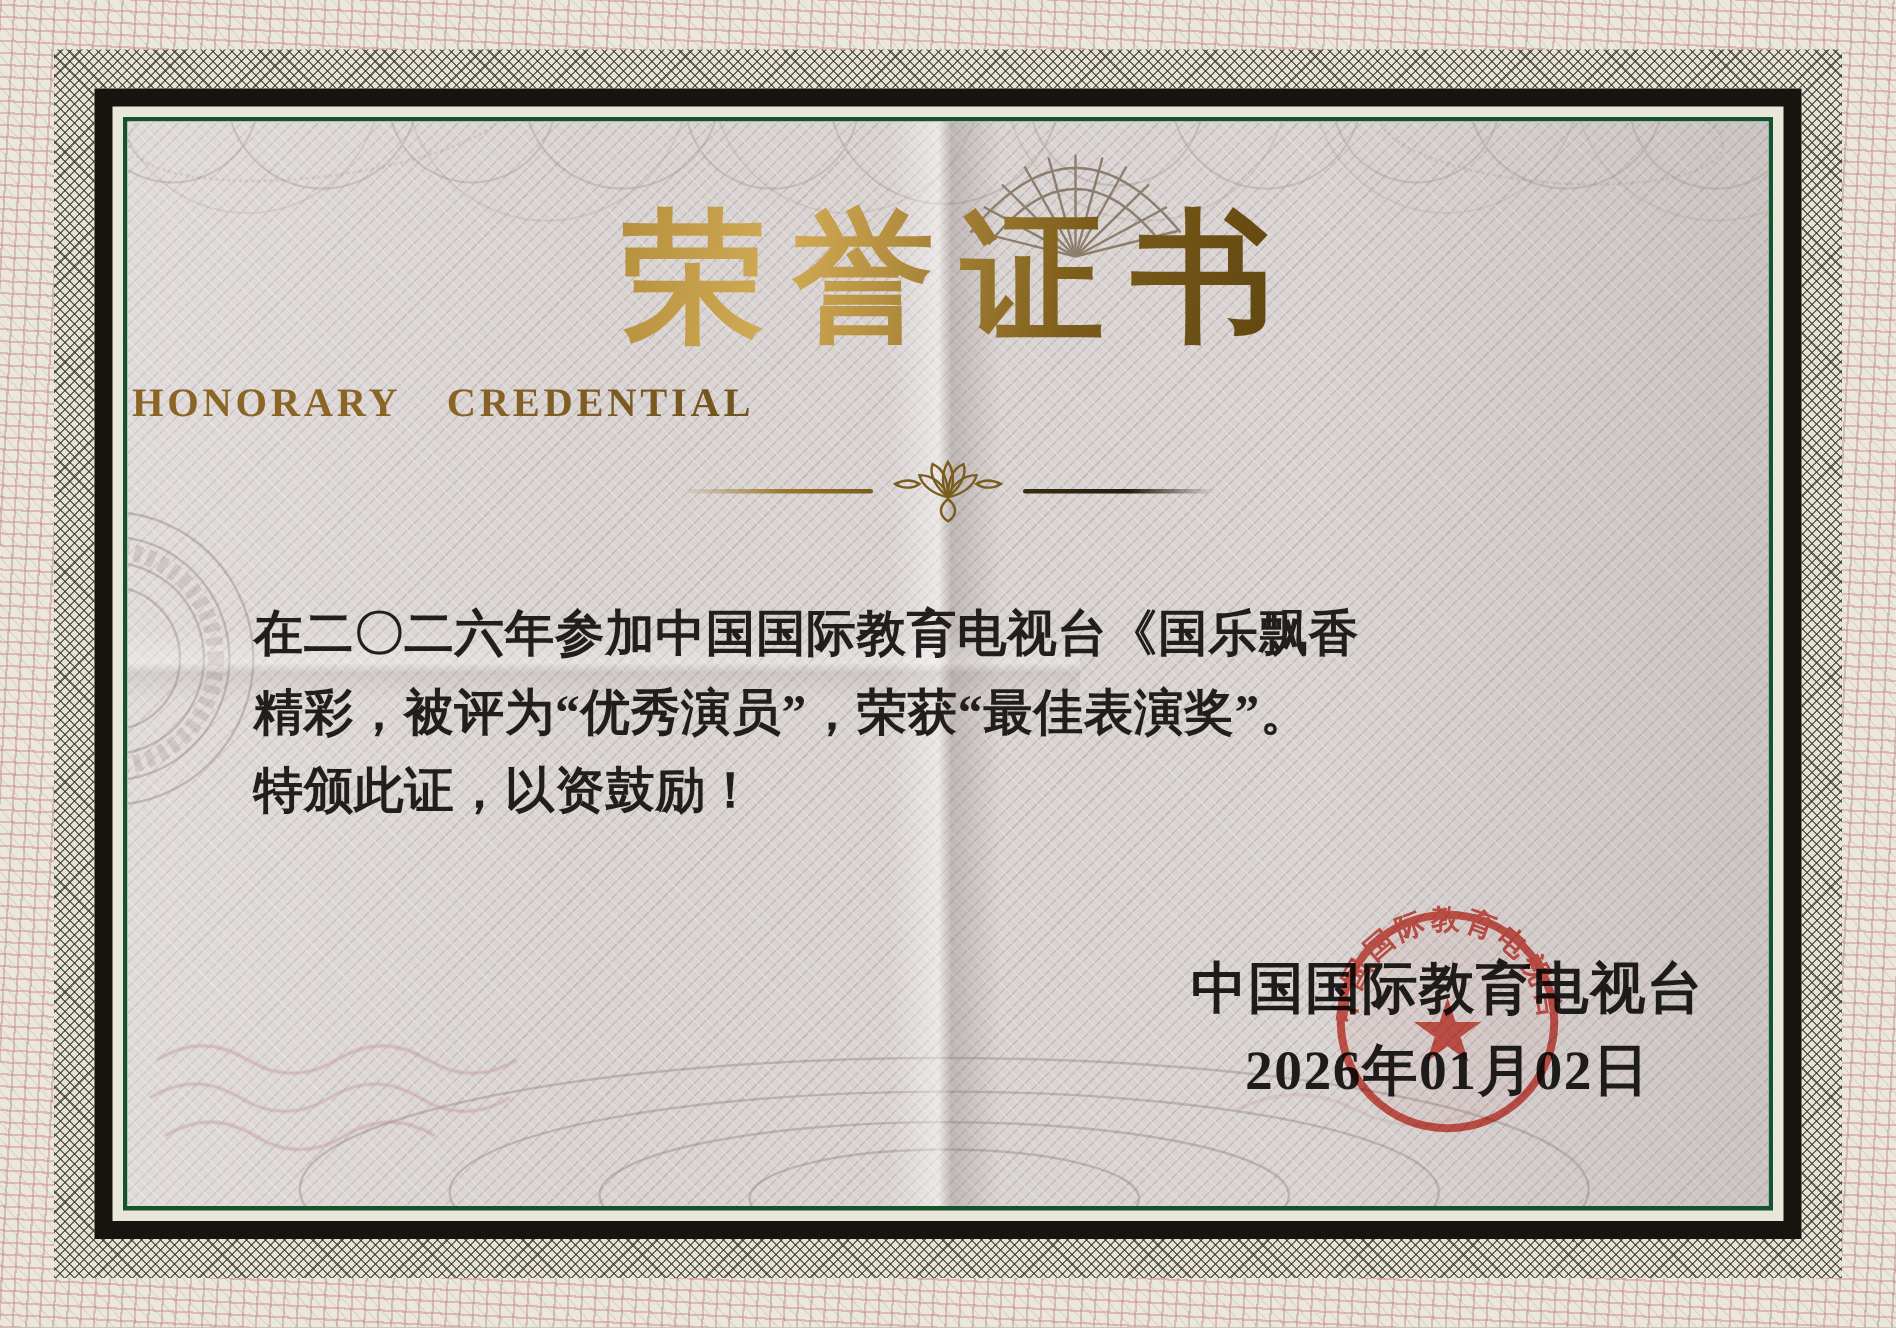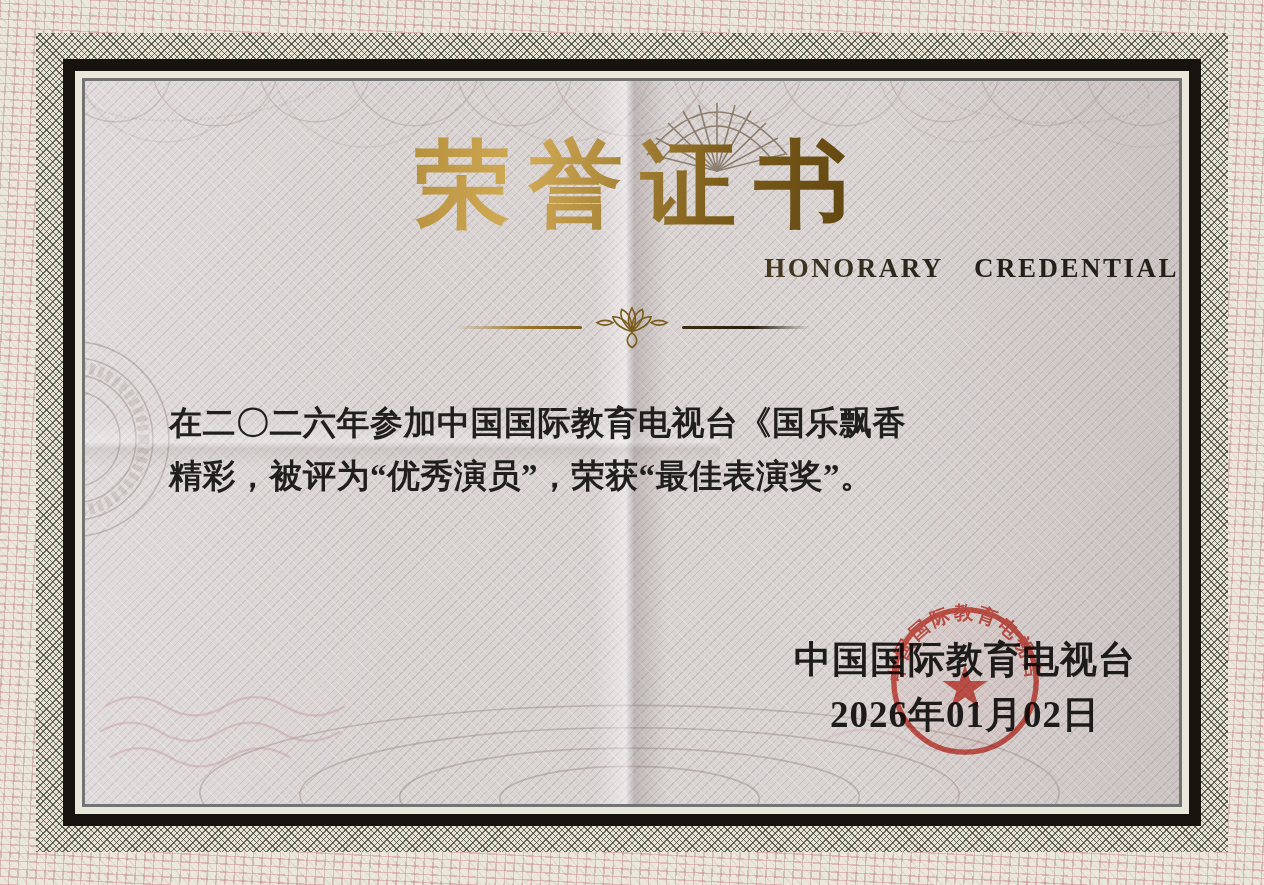--- a/index.html
+++ b/index.html
@@ -25,21 +25,21 @@
       repeating-linear-gradient(45deg, rgba(48,53,38,.70) 0 1px, rgba(0,0,0,0) 1px 4.5px),
       repeating-linear-gradient(-45deg, rgba(48,53,38,.70) 0 1px, rgba(0,0,0,0) 1px 4.5px);
   }
   
   .band-black{
     width:100%;height:100%;box-sizing:border-box;
     border:12px solid #17140f;padding:7px;background:#e9e6da;
   }
   .band-thin{
     width:100%;height:100%;box-sizing:border-box;
-    border:3px solid #737373;
+    border:3px solid #14532d;
   }
   
   .paper{
     position:relative;width:100%;height:100%;box-sizing:border-box;overflow:hidden;
     background-color:#d9d3d2;
     background-image:
       linear-gradient(90deg, rgba(255,255,255,.20), rgba(0,0,0,0) 28%, rgba(0,0,0,0) 72%, rgba(120,100,100,.14)),
       repeating-linear-gradient(45deg, rgba(255,255,255,.42) 0 1px, rgba(0,0,0,0) 1px 6px),
       repeating-linear-gradient(135deg, rgba(148,136,138,.30) 0 1px, rgba(0,0,0,0) 1px 6px),
       repeating-linear-gradient(45deg, rgba(148,136,138,.22) 0 1px, rgba(0,0,0,0) 1px 6px);
@@ -55,22 +55,22 @@
   }
   
   .title{
     position:absolute;top:52px;left:0;right:0;margin:0;z-index:3;
     text-align:center;font-size:95px;line-height:1.1;font-weight:700;
     letter-spacing:18px;text-indent:18px;
     background:linear-gradient(100deg,#6b4d16 0%,#a07c2c 22%,#d2ab55 40%,#7c5c1a 58%,#483308 82%,#6b4d16 100%);
     -webkit-background-clip:text;background-clip:text;color:transparent;
   }
   .subtitle{
-    position:absolute;top:172px;left:16px;right:0;z-index:3;
-    text-align:right;font-size:27px;font-weight:700;
+    position:absolute;top:172px;left:3px;right:0;z-index:3;
+    text-align:left;font-size:27px;font-weight:700;
     letter-spacing:2.5px;word-spacing:22px;
     background:linear-gradient(90deg,#8a6526 18%,#6d4f1d 42%,#37301f 68%,#23201a 82%);
     -webkit-background-clip:text;background-clip:text;color:transparent;
   }
   .divider{
     position:absolute;top:224px;left:0;right:0;height:44px;z-index:3;
     display:flex;justify-content:center;align-items:center;
   }
   .dline{height:3px;width:128px;border-radius:2px;}
   .dline.left{background:linear-gradient(90deg, rgba(130,95,25,0),#9a762c 55%,#7a5c1c);}
@@ -196,20 +196,21 @@
                   <path d="M50,38 C42,44 41,52 50,58 C59,52 58,44 50,38 Z"></path>
                 </g>
               </svg>
               <span class="dline right"></span>
             </div>
 
 
             <div class="bodytext">
               <p class="i1">在二〇二六年参加中国国际教育电视台《国乐飘香</p>
               <p>精彩，被评为“优秀演员”，荣获“最佳表演奖”。</p>
+              <p class="i4">特颁此证，以资鼓励！</p>
             </div>
 
             <div class="sig">
               <div class="issuer">中国国际教育电视台</div>
               <div class="issue-date">2026年01月02日</div>
             </div>
 
             <div class="seal">
               <svg viewBox="-80 -80 160 160">
                 <circle r="73" fill="rgba(225,90,80,0.05)" stroke="#d94f44" stroke-width="5.5"></circle>

